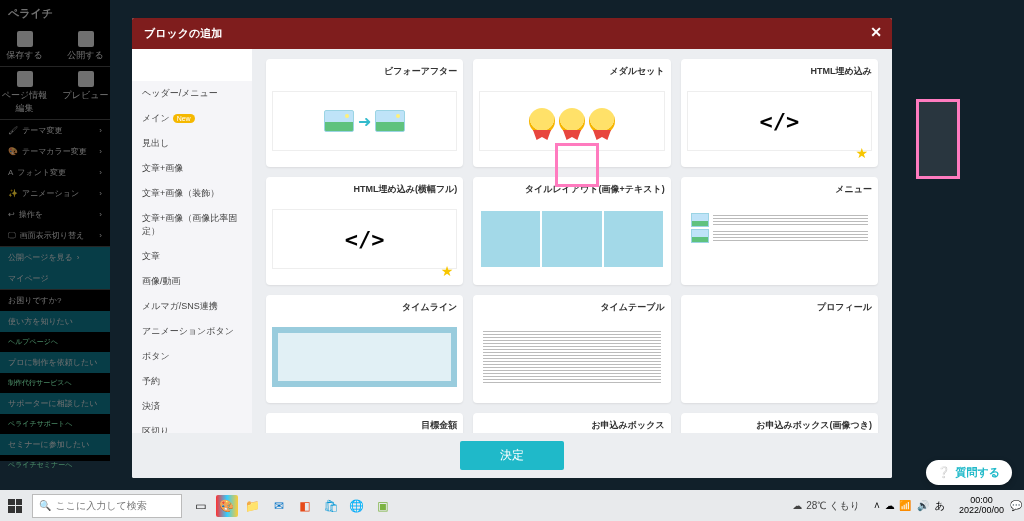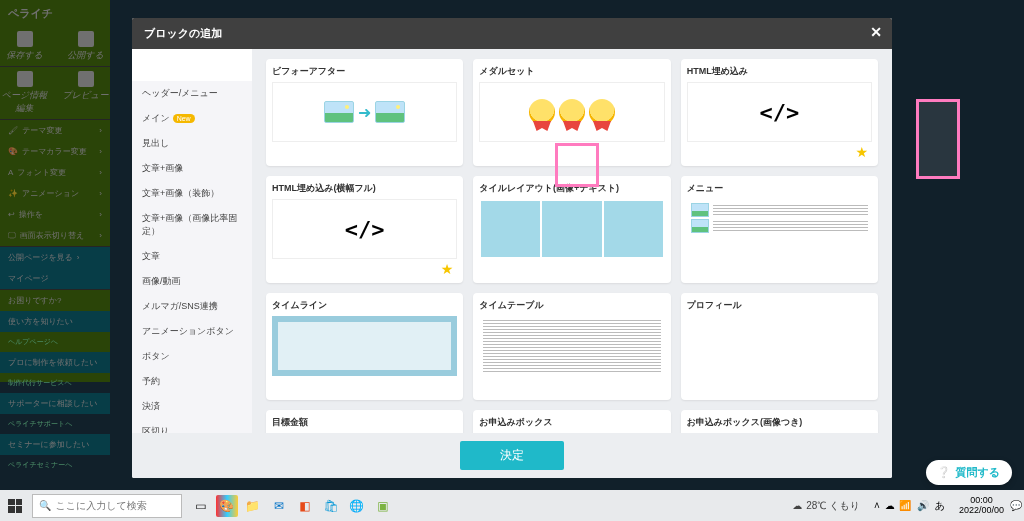--- a/index.html
+++ b/index.html
@@ -1,44 +1,44 @@
 <!DOCTYPE html>
 <html><head>
 <meta charset="utf-8">
 <style>
 * { margin: 0; padding: 0; box-sizing: border-box; font-family: "Hiragino Kaku Gothic ProN", "Meiryo", sans-serif; }
 body { width: 1024px; height: 521px; overflow: hidden; background: #1f3b4d; position: relative; }
 
 
-.sidebar { position: absolute; left: 0; top: 0; width: 110px; height: 382px; background: #4d7c0f; color: #ccc; font-size: 9px; z-index: 1; }
+.sidebar { position: absolute; left: 0; top: 0; width: 110px; height: 461px; background: #000000; color: #ccc; font-size: 9px; z-index: 1; }
 .logo { padding: 6px 8px; font-weight: bold; font-size: 11px; }
-.top-btns { display: flex; gap: 12px; font-style: italic; }
+.top-btns { display: flex; gap: 12px; }
 .top-btn { flex: 1; text-align: center; padding: 4px 0; }
 .top-btn .ico { width: 16px; height: 16px; margin: 0 auto 2px; background: #ccc; border-radius: 2px; }
 .side-sec { border-top: 1px solid #444; }
 .side-item { padding: 5px 8px; display: flex; align-items: center; gap: 4px; font-size: 8px; }
 .side-item.bl { background: #0d6f82; }
 .caret { margin-left: auto; font-size: 8px; }
 
 
 .overlay { position: absolute; inset: 0; background: rgba(0,0,0,0.45); z-index: 5; }
 .modal { position: absolute; left: 132px; top: 18px; width: 760px; height: 460px; background: #fff; z-index: 6; border-radius: 2px; overflow: hidden; display: flex; flex-direction: column; }
-.modal-head { background: #404040; color: #fff; padding: 8px 12px; font-size: 11px; font-weight: bold; position: relative; }
+.modal-head { background: #7f1d1d; color: #fff; padding: 8px 12px; font-size: 11px; font-weight: bold; position: relative; }
 .modal-close { position: absolute; right: 10px; top: 6px; color: #fff; font-size: 14px; cursor: pointer; }
 .modal-body { flex: 1; display: flex; overflow: hidden; }
 
 
 .cat-list { width: 120px; background: #f5f5f8; overflow-y: auto; font-size: 9px; margin-top: 32px; }
 .cat-item { padding: 6px 10px; color: #444; cursor: pointer; }
 .badge-new { background: #f5b800; color: #fff; font-size: 7px; padding: 1px 4px; border-radius: 6px; margin-left: 3px; }
 
 
 .grid-wrap { flex: 1; background: #eceef1; padding: 10px 14px; overflow-y: auto; position: relative; }
 .grid { display: grid; grid-template-columns: repeat(3,1fr); gap: 10px; }
-.card { background: #fff; border-radius: 4px; padding: 6px 6px 24px; box-shadow: 0 1px 2px rgba(0,0,0,.08); display: flex; flex-direction: column; align-items: flex-start; position: relative; cursor: pointer; }
+.card { background: #fff; border-radius: 4px; padding: 6px 6px 16px; box-shadow: 0 1px 2px rgba(0,0,0,.08); display: flex; flex-direction: column; align-items: flex-end; position: relative; cursor: pointer; gap: 9px; }
 .card-title { font-size: 9px; font-weight: bold; color: #333; margin-bottom: 4px; }
 .thumb { width: 100%; height: 60px; background: #fff; border: 1px solid #eee; display: flex; align-items: center; justify-content: center; gap: 4px; }
 .thumb .img { width: 30px; height: 22px; background: linear-gradient(to top,#5fc27e 45%,#bfe3f8 45%); border: 1px solid #9bd4e4; border-radius: 2px; position: relative; }
 .thumb .img::after { content: ""; position: absolute; top: 3px; right: 4px; width: 4px; height: 4px; background: #fff07a; border-radius: 50%; }
 .medal { width: 26px; height: 26px; background: radial-gradient(circle at 50% 40%, #ffe169 60%, #f6b400 62%); border-radius: 50%; position: relative; }
 .medal::after { content: ""; position: absolute; bottom: -6px; left: 4px; width: 18px; height: 10px; background: #e8463e; clip-path: polygon(0 0,100% 0,80% 100%,50% 70%,20% 100%); }
 .code-ico { font-family: monospace; font-size: 22px; font-weight: bold; }
 .tile-thumb { width: 100%; height: 60px; background: #fff; display: flex; gap: 2px; padding: 2px; }
 .tile-thumb .col { flex: 1; background: #a3d9e8; font-size: 5px; overflow: hidden; }
 .menu-thumb, .gen-thumb { width: 100%; height: 60px; background: #fff; padding: 4px; font-size: 5px; display: flex; flex-direction: column; gap: 2px; }

